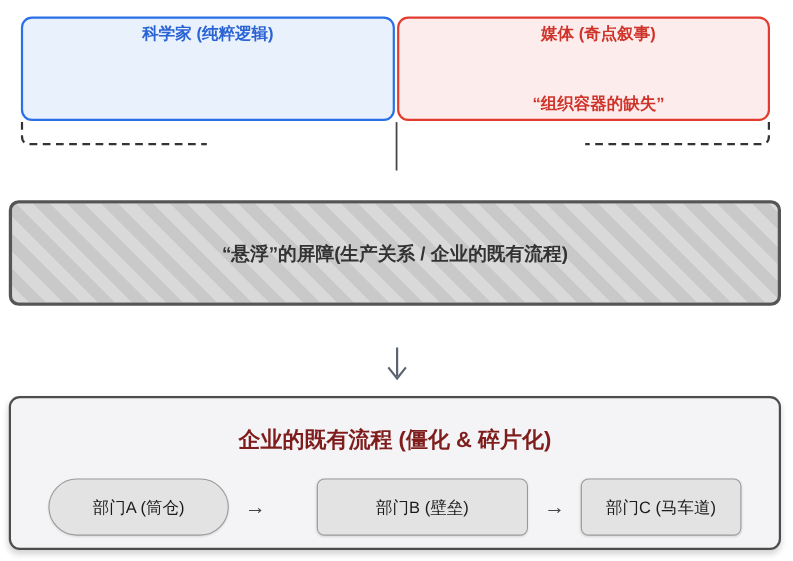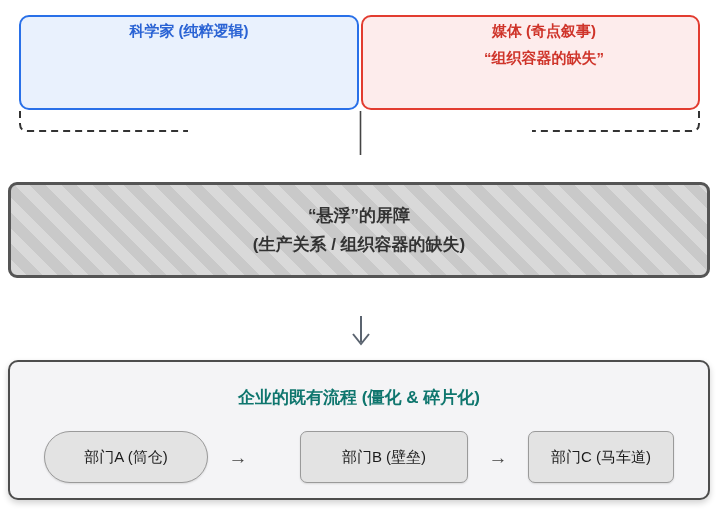--- a/index.html
+++ b/index.html
@@ -15,21 +15,21 @@
   
   .topbox {
     position: absolute;
     top: 15px;
     height: 95px;
     box-sizing: border-box;
     border-radius: 10px;
     display: flex;
     flex-direction: column;
     align-items: center;
-    justify-content: flex-start;
+    justify-content: space-between;
     font-weight: bold;
     font-size: 15px;
     line-height: 27px;
     text-align: center;
   }
   .topbox--scientist {
     left: 19px;
     width: 340px;
     background: #e9f1fd;
     border: 2px solid #2970e8;
@@ -59,21 +59,21 @@
     top: 182px;
     width: 702px;
     height: 96px;
     box-sizing: border-box;
     border: 3px solid #555555;
     border-radius: 9px;
     background: repeating-linear-gradient(45deg,
       #d9d9d9 0px, #d9d9d9 11px,
       #c9c9c9 11px, #c9c9c9 22px);
     display: flex;
-    flex-direction: column;
+    flex-direction: row;
     align-items: center;
     justify-content: center;
     font-weight: bold;
     font-size: 17px;
     line-height: 29px;
     color: #333333;
     text-align: left;
   }
 
   
@@ -95,22 +95,22 @@
     box-sizing: border-box;
     border: 2px solid #4d4d4d;
     border-radius: 10px;
     background: #f4f4f6;
     box-shadow: 0 3px 6px rgba(0,0,0,0.18);
   }
   .process-title {
     margin-top: 24px;
     text-align: center;
     font-weight: bold;
-    font-size: 17px;
-    color: #0f766e;
+    font-size: 20px;
+    color: #7f1d1d;
   }
   .dept-row {
     display: flex;
     align-items: center;
     justify-content: space-between;
     padding: 0 34px;
     margin-top: 22px;
   }
   .dept {
     height: 52px;
@@ -119,21 +119,21 @@
     border: 1px solid #9a9a9a;
     border-radius: 7px;
     display: flex;
     align-items: center;
     justify-content: center;
     font-size: 15px;
     color: #1b1b1b;
     box-shadow: 0 1px 2px rgba(0,0,0,0.12);
   }
   .dept--a { width: 164px; border-radius: 26px; }
-  .dept--b { width: 168px; margin-left: 32px; }
+  .dept--b { width: 192px; margin-left: 32px; }
   .dept--c { width: 146px; }
   .flow-arrow {
     font-size: 19px;
     color: #444444;
     line-height: 1;
   }
 </style>
 </head>
 <body>
 
@@ -148,21 +148,21 @@
   </div>
 
   <svg class="connectors" viewBox="0 0 721 170" xmlns="http://www.w3.org/2000/svg">
     <path d="M 20 111 L 20 124 Q 20 131 28 131 L 188 131" fill="none" stroke="#333333" stroke-width="2" stroke-dasharray="7 5"></path>
     <path d="M 699 111 L 699 124 Q 699 131 691 131 L 532 131" fill="none" stroke="#333333" stroke-width="2" stroke-dasharray="7 5"></path>
     <line x1="360.5" y1="111" x2="360.5" y2="155" stroke="#444444" stroke-width="1.6"></line>
   </svg>
 
   <div class="barrier">
     <div>“悬浮”的屏障</div>
-    <div>(生产关系 / 组织容器的缺失)</div>
+    <div>(生产关系 / 企业的既有流程)</div>
   </div>
 
   <svg class="down-arrow" viewBox="0 0 30 36" xmlns="http://www.w3.org/2000/svg">
     <line x1="15" y1="2" x2="15" y2="28" stroke="#5b6470" stroke-width="2"></line>
     <polyline points="7,20 15,30 23,20" fill="none" stroke="#5b6470" stroke-width="2"></polyline>
   </svg>
 
   <div class="process">
     <div class="process-title">企业的既有流程 (僵化 &amp; 碎片化)</div>
     <div class="dept-row">

